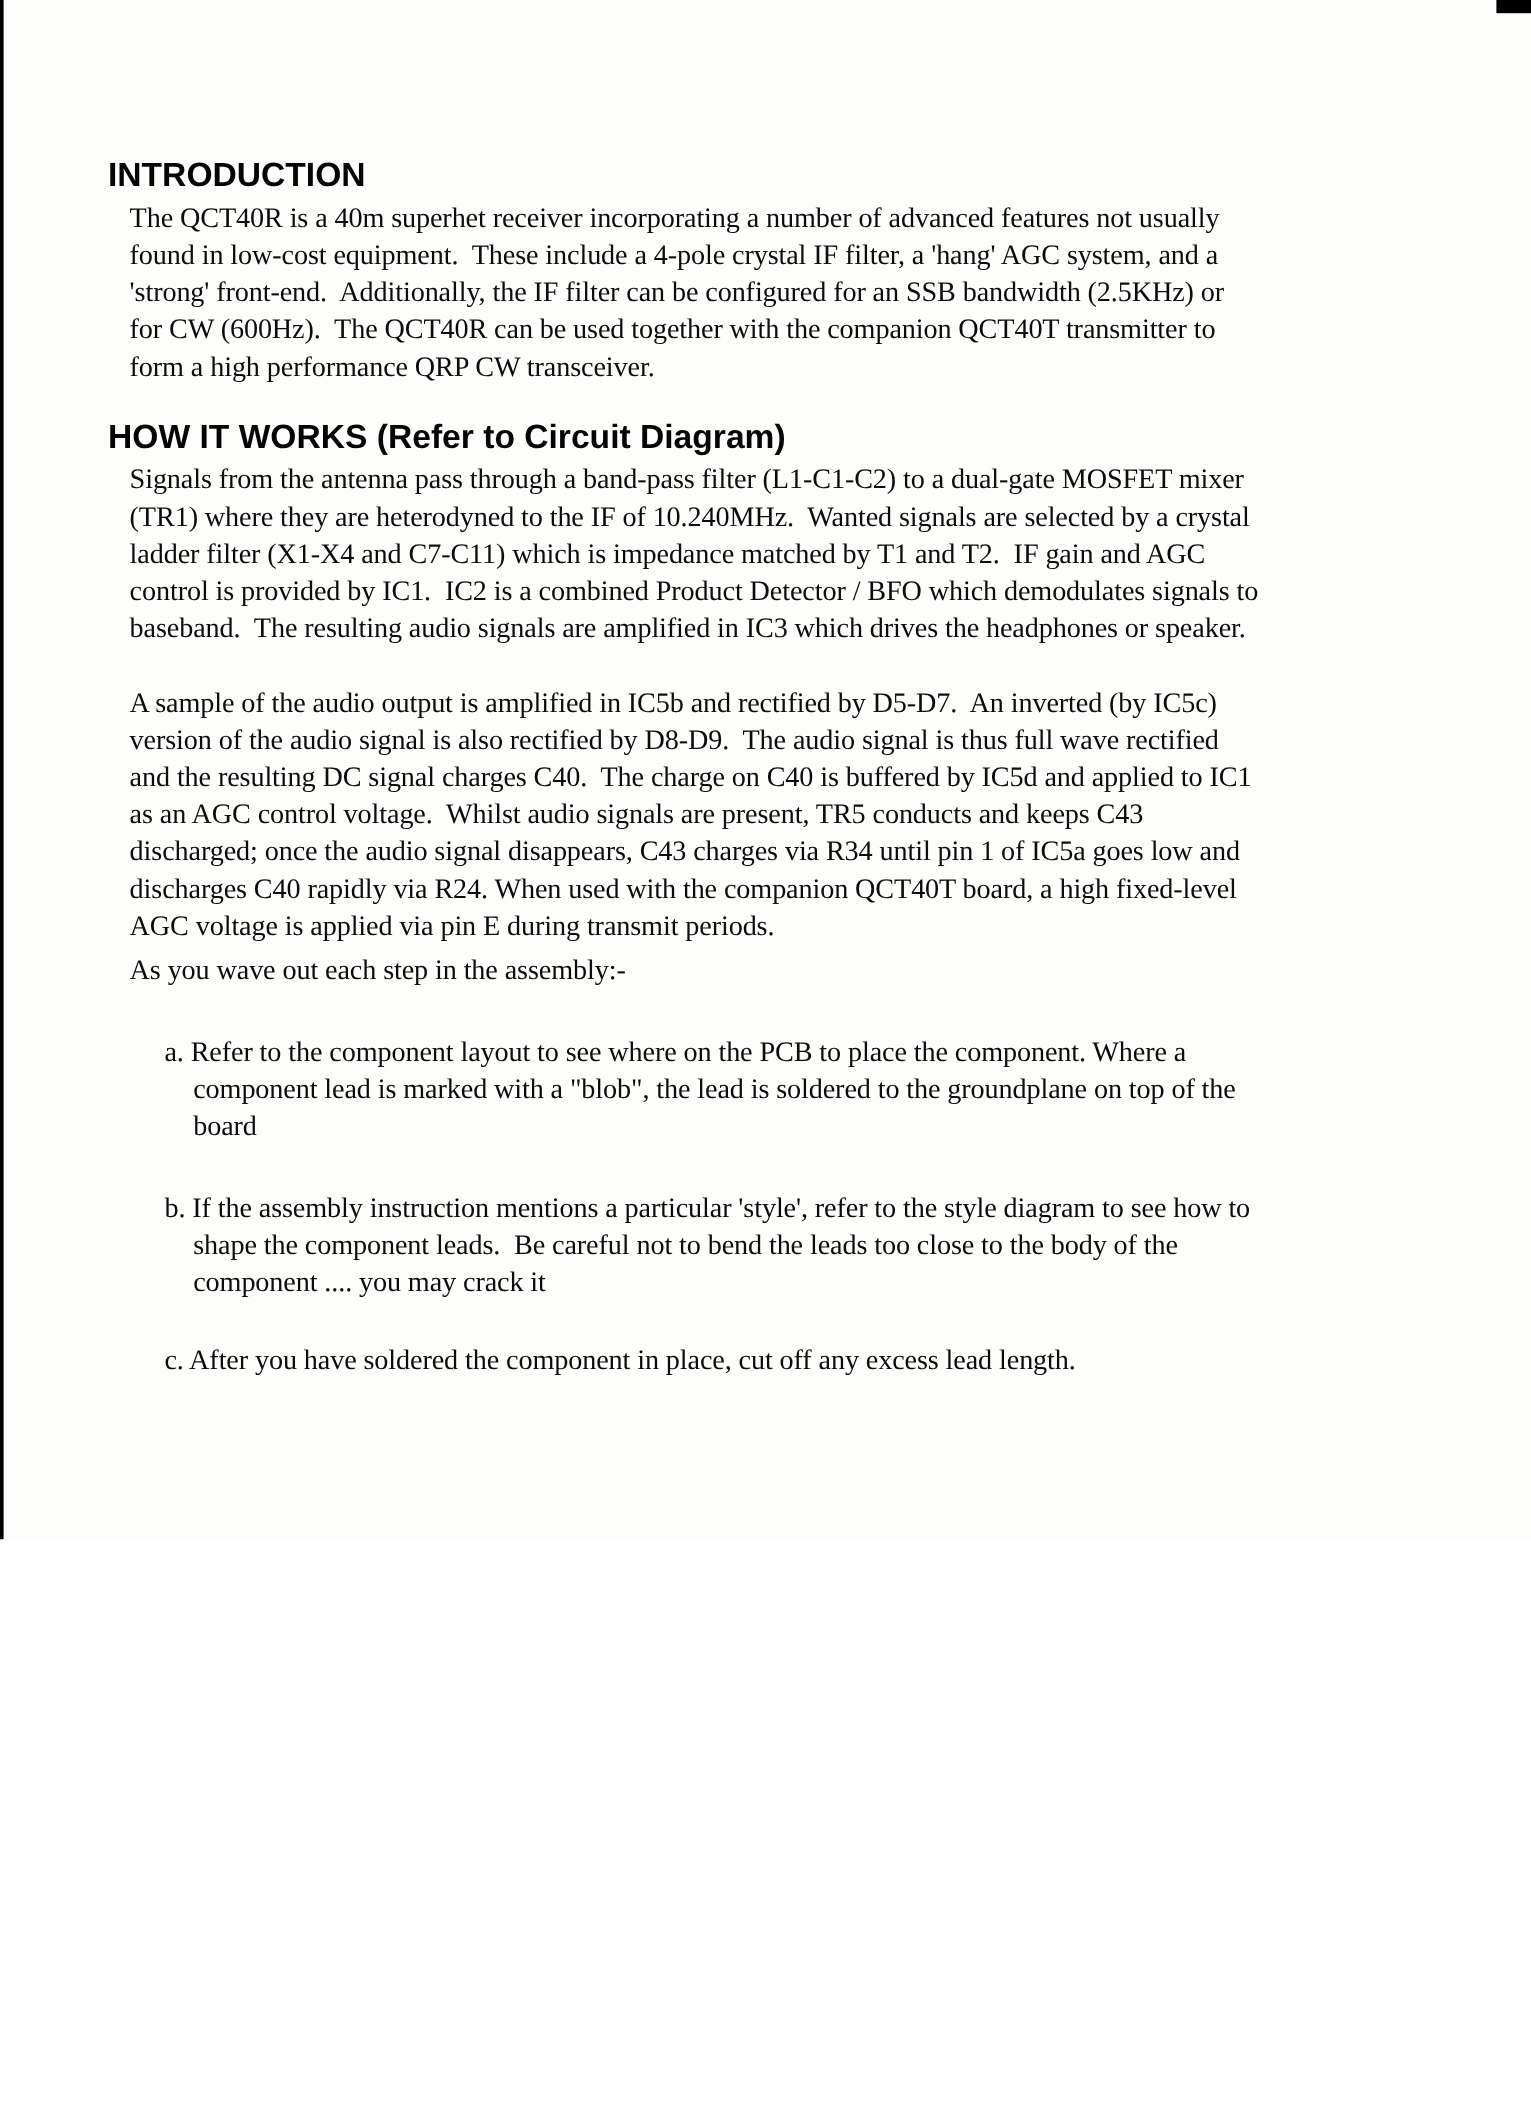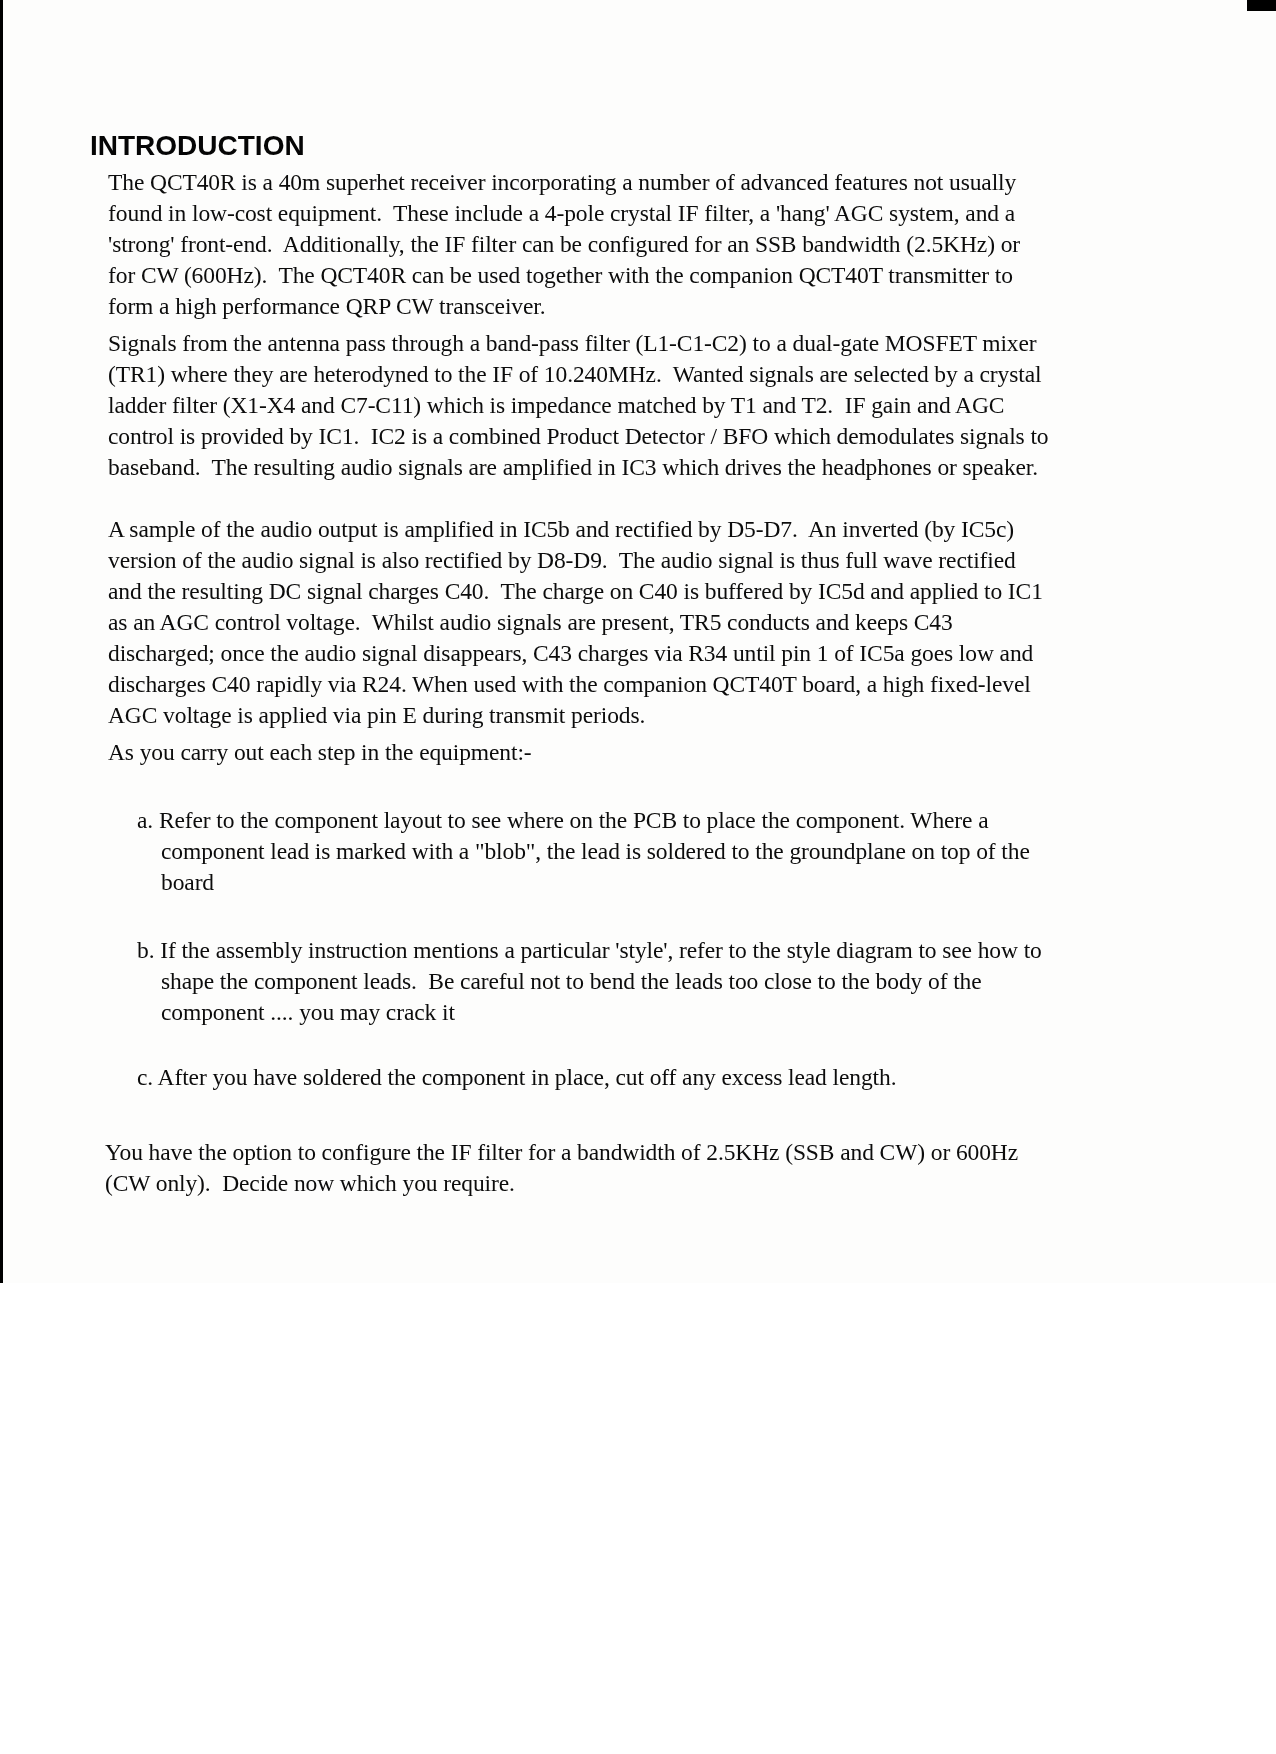--- a/index.html
+++ b/index.html
@@ -78,30 +78,30 @@
 <div class="page">
 
   <div class="edge-left"></div>
   <div class="corner-block"></div>
 
   <div class="content">
 
     <h1 class="h">INTRODUCTION</h1>
     <p class="para">The QCT40R is a 40m superhet receiver incorporating a number of advanced features not usually found in low-cost equipment.  These include a 4-pole crystal IF filter, a 'hang' AGC system, and a 'strong' front-end.  Additionally, the IF filter can be configured for an SSB bandwidth (2.5KHz) or for CW (600Hz).  The QCT40R can be used together with the companion QCT40T transmitter to form a high performance QRP CW transceiver.</p>
 
+    <h1 class="h h2">HOW IT WORKS (Refer to Circuit Diagram)</h1>
     <p class="para">Signals from the antenna pass through a band-pass filter (L1-C1-C2) to a dual-gate MOSFET mixer (TR1) where they are heterodyned to the IF of 10.240MHz.  Wanted signals are selected by a crystal ladder filter (X1-X4 and C7-C11) which is impedance matched by T1 and T2.  IF gain and AGC control is provided by IC1.  IC2 is a combined Product Detector / BFO which demodulates signals to baseband.  The resulting audio signals are amplified in IC3 which drives the headphones or speaker.</p>
     <p class="para gap">A sample of the audio output is amplified in IC5b and rectified by D5-D7.  An inverted (by IC5c) version of the audio signal is also rectified by D8-D9.  The audio signal is thus full wave rectified and the resulting DC signal charges C40.  The charge on C40 is buffered by IC5d and applied to IC1 as an AGC control voltage.  Whilst audio signals are present, TR5 conducts and keeps C43 discharged; once the audio signal disappears, C43 charges via R34 until pin 1 of IC5a goes low and discharges C40 rapidly via R24. When used with the companion QCT40T board, a high fixed-level AGC voltage is applied via pin E during transmit periods.</p>
 
-    <p class="para c-intro">As you carry out each step in the equipment:-</p>
+    <p class="para c-intro">As you wave out each step in the assembly:-</p>
 
     <p class="step"><span>a.</span> <span>Refer to the component layout to see where on the PCB to place the component. Where a component lead is marked with a "blob", the lead is soldered to the groundplane on top of the board</span></p>
     <p class="step"><span>b.</span> <span>If the assembly instruction mentions a particular 'style', refer to the style diagram to see how to shape the component leads.  Be careful not to bend the leads too close to the body of the component .... you may crack it</span></p>
     <p class="step step-c"><span>c.</span> <span>After you have soldered the component in place, cut off any excess lead length.</span></p>
 
-    <p class="para closing">You have the option to configure the IF filter for a bandwidth of 2.5KHz (SSB and CW) or 600Hz (CW only).  Decide now which you require.</p>
 
   </div>
 
   <div class="footer-rule"></div>
   <div class="footer-text">QCT40R  Instruction Manual  Page 2</div>
 
   <div class="tick"></div>
   <div class="tick2"></div>
 
 </div>

